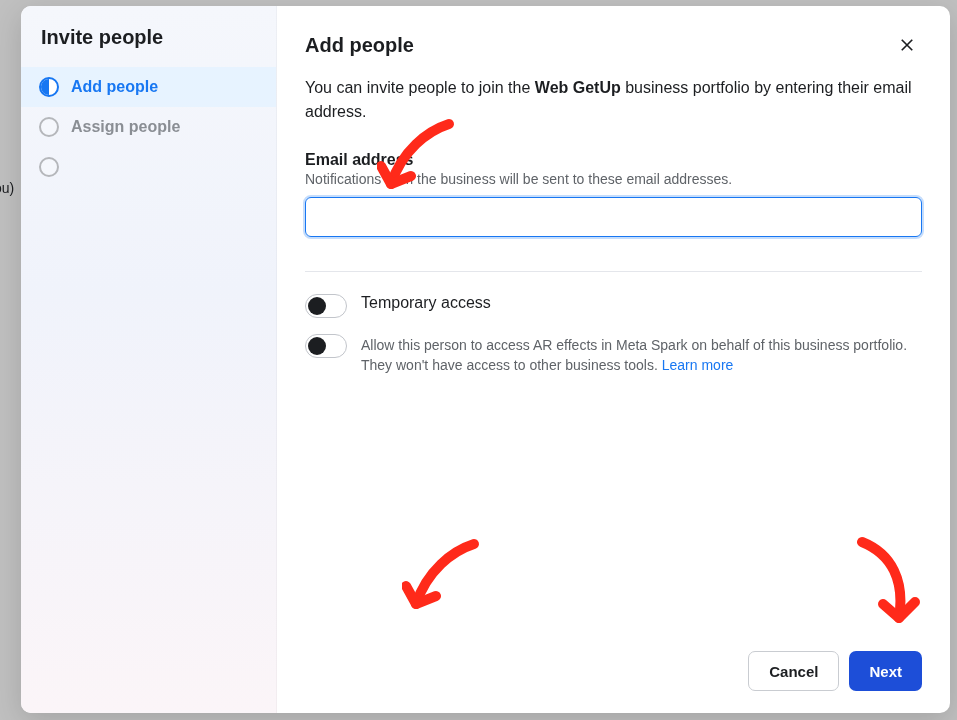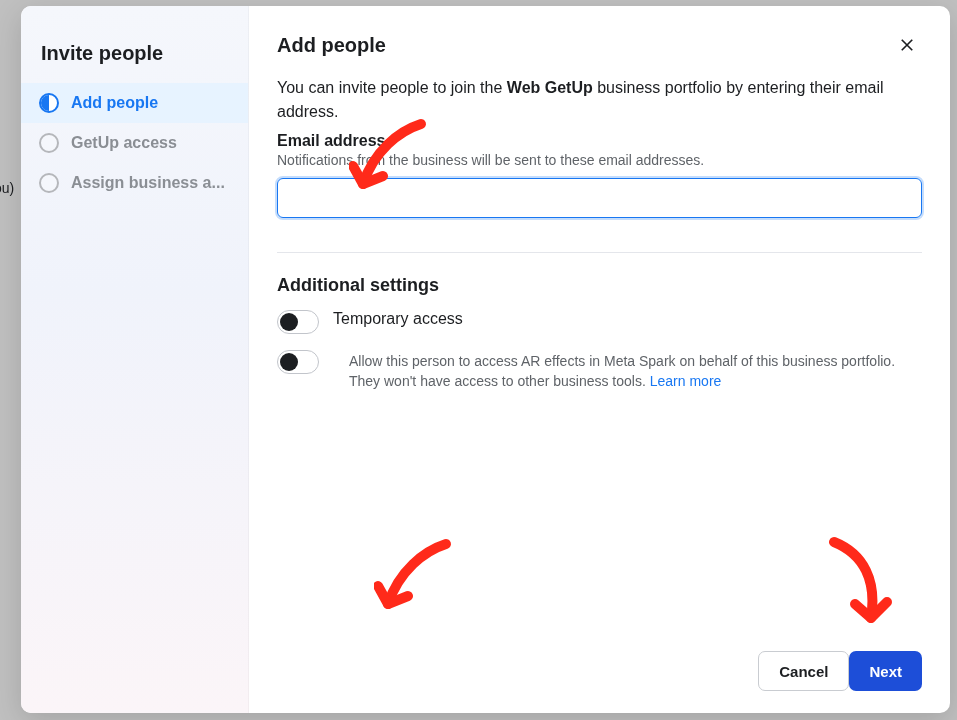--- a/index.html
+++ b/index.html
@@ -24,23 +24,23 @@
       left: 21px;
       right: 7px;
       bottom: 7px;
       background: #fff;
       border-radius: 10px;
       display: flex;
       overflow: hidden;
       box-shadow: 0 8px 30px rgba(0,0,0,0.15);
     }
     .sidebar {
-      width: 228px;
+      width: 256px;
       background: linear-gradient(180deg, #f5f7fc 0%, #f0f3fb 40%, #fbf5f8 100%);
-      padding: 36px 0;
+      padding: 20px 0;
       border-right: 1px solid rgba(0,0,0,0.03);
     }
     .sidebar-title {
       font-size: 20px;
       font-weight: 700;
       color: #1c1e21;
       padding: 0 20px 18px 20px;
     }
     .steps {
       list-style: none;
@@ -121,21 +121,21 @@
       display: flex;
       align-items: center;
       justify-content: center;
       border-radius: 50%;
     }
     .close-btn svg { width: 18px; height: 18px; }
     .intro {
       font-size: 16px;
       color: #1c1e21;
       line-height: 1.5;
-      margin-bottom: 8px;
+      margin-bottom: 27px;
     }
     .intro b { font-weight: 700; }
     .field-label {
       font-size: 16px;
       font-weight: 700;
       color: #1c1e21;
       margin-bottom: 2px;
     }
     .field-hint {
       font-size: 14px;
@@ -190,27 +190,27 @@
     .toggle-text { flex: 1; }
     .toggle-label {
       font-size: 16px;
       color: #1c1e21;
     }
     .toggle-desc {
       font-size: 14px;
       color: #5f6368;
       line-height: 1.4;
       margin-top: 2px;
-      margin-left: 16px;
     }
     .link { color: #1877f2; cursor: pointer; }
     .footer {
       margin-top: auto;
       display: flex;
       justify-content: flex-end;
+      gap: 10px;
       align-items: center;
     }
     .btn {
       height: 40px;
       padding: 0 20px;
       border-radius: 7px;
       font-size: 15px;
       font-weight: 600;
       cursor: pointer;
     }
@@ -240,25 +240,24 @@
 
   <aside class="sidebar">
     <div class="sidebar-title">Invite people</div>
     <ul class="steps">
       <li class="step active">
         <span class="step-circle"></span>
         <span class="step-label">Add people</span>
       </li>
       <li class="step">
         <span class="step-circle"></span>
-        <span class="step-label">GetUp access</span>
+        <span class="step-label">Assign people</span>
       </li>
       <li class="step">
         <span class="step-circle"></span>
-        <span class="step-label">Assign business a...</span>
       </li>
     </ul>
   </aside>
 
   <main class="main">
     <div class="main-header">
       <div class="main-title">Add people</div>
       <button class="close-btn">
         <svg viewBox="0 0 24 24" fill="none" stroke="#1c1e21" stroke-width="2.2">
             <path d="M5 5 L19 19 M19 5 L5 19"></path>
@@ -271,21 +270,20 @@
     </p>
 
     <div>
       <div class="field-label">Email address</div>
       <div class="field-hint">Notifications from the business will be sent to these email addresses.</div>
       <input class="email-input" type="text" value="" style="">
     </div>
 
     <hr class="divider">
 
-    <div class="section-title">Additional settings</div>
 
     <div class="toggle-row">
       <div class="switch">
         <span class="switch-knob"></span>
       </div>
       <div class="toggle-text">
         <div class="toggle-label">Temporary access</div>
       </div>
     </div>
 

